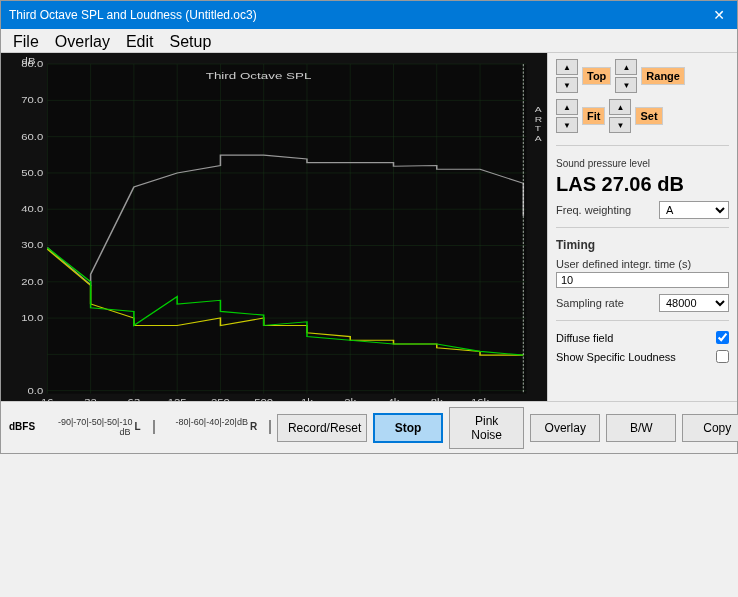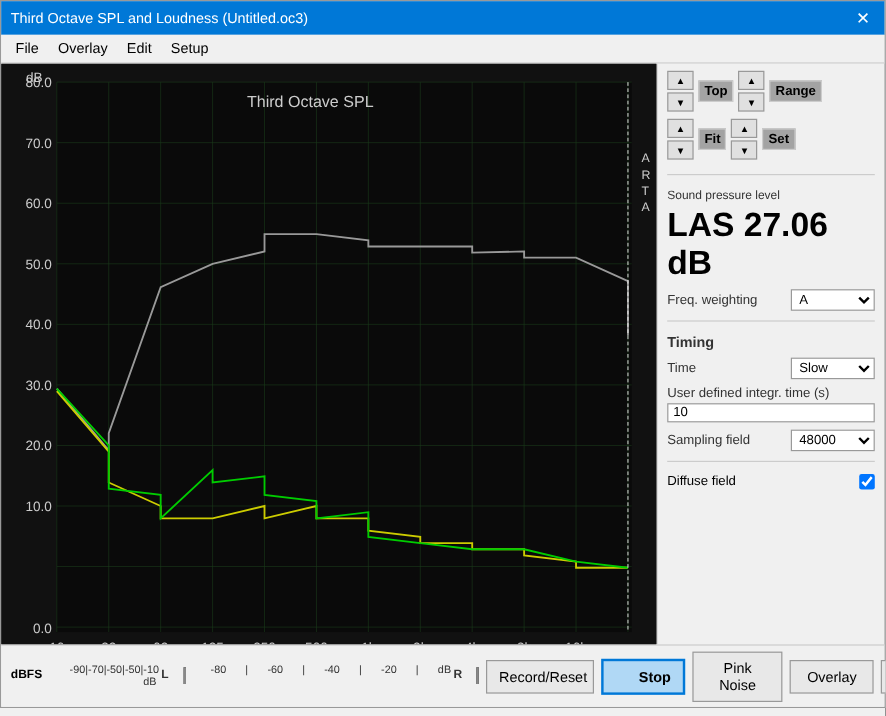--- a/index.html
+++ b/index.html
@@ -6,21 +6,21 @@
     body {
       font-family: 'Segoe UI', Arial, sans-serif;
       font-size: 12px;
       background: #f0f0f0;
       width: 738px;
       height: 597px;
       overflow: hidden;
     }
     .window {
       width: 738px;
-      height: 590px;
+      height: 454px;
       border: 1px solid #999;
       background: #f0f0f0;
       display: flex;
       flex-direction: column;
     }
     .title-bar {
       background: #0078d7;
       color: white;
       padding: 4px 8px;
       display: flex;
@@ -42,21 +42,21 @@
       background: #f0f0f0;
       display: flex;
       padding: 2px 4px;
       border-bottom: 1px solid #ccc;
       height: 24px;
       flex-shrink: 0;
     }
     .menu-item {
       padding: 2px 8px;
       cursor: pointer;
-      font-size: 12px;
+      font-size: 16px;
     }
     .main-content {
       display: flex;
       flex: 1;
       overflow: hidden;
     }
     .chart-area {
       flex: 1;
       background: #000;
       position: relative;
@@ -99,29 +99,29 @@
       justify-content: center;
       font-size: 8px;
     }
     .ctrl-label {
       text-align: center;
       font-size: 11px;
       font-weight: bold;
       cursor: pointer;
       padding: 2px 4px;
       border: 1px solid #ccc;
-      background: #a3a3a3;
+      background: #fdba74;
     }
     .section-label {
       font-size: 10px;
       color: #333;
       margin-top: 4px;
     }
     .spl-value {
-      font-size: 28px;
+      font-size: 20px;
       font-weight: bold;
       color: #000;
       line-height: 1.1;
     }
     .row-control {
       display: flex;
       align-items: center;
       justify-content: space-between;
       margin-top: 2px;
     }
@@ -213,21 +213,20 @@
       border: 1px solid #999;
       background: #e8e8e8;
       cursor: pointer;
       min-width: 70px;
       text-align: center;
     }
     .action-btn.active {
       background: #b0d8f5;
       border: 2px solid #0078d7;
       font-weight: bold;
-      text-align: right;
     }
     svg text { font-family: Arial, sans-serif; }
     .divider { height: 1px; background: #ccc; margin: 4px 0; }
     .timing-label { font-size: 12px; font-weight: bold; color: #333; margin-top: 2px; }
   </style>
 </head>
 <body>
 
 <div class="window">
 
@@ -368,49 +367,45 @@
           <option>A</option>
           <option>C</option>
           <option>Z</option>
         </select>
       </div>
 
       <div class="divider"></div>
 
       <div class="timing-label">Timing</div>
 
-      <div class="row-control">
-        <span class="row-label">Time</span>
-        <select class="select-box">
-          <option>Fast</option>
-          <option selected="">Slow</option>
-          <option>Impulse</option>
-        </select>
-      </div>
 
       <div class="row-control" style="flex-direction: column; align-items: flex-start; gap: 2px;">
         <span class="row-label">User defined integr. time (s)</span>
         <input class="input-box" type="text" style="width: 100%;" value="10">
       </div>
 
       <div class="row-control">
-        <span class="row-label">Sampling field</span>
+        <span class="row-label">Sampling rate</span>
         <select class="select-box">
           <option>44100</option>
           <option selected="">48000</option>
           <option>96000</option>
         </select>
       </div>
 
       <div class="divider"></div>
 
 
       <div class="checkbox-row">
         <span>Diffuse field</span>
         <input type="checkbox" checked="" style="">
+      </div>
+      <div class="checkbox-row">
+        <span>Show Specific Loudness</span>
+        <input type="checkbox" style="">
       </div>
     </div>
   </div>
 
   <div class="bottom-bar">
 
     <div class="dbfs-section">
       <div style="display:flex; align-items:center; gap:3px; margin-bottom:2px;">
         <span class="dbfs-label">dBFS</span>
         <div style="flex:1; display:flex; flex-direction:row; gap:2px;">
@@ -427,21 +422,21 @@
             <span style="flex:1">-10 dB</span>
           </div>
 
           <div style="display:flex; align-items:center; gap:3px;">
             <span style="font-size:10px; font-weight:bold; width:16px; color:#333;">L</span>
             <div class="level-bar-container">
               <div class="level-bar-l"></div>
             </div>
           </div>
 
-          <div style="display:flex; font-size:9px; color:#333; padding-left:18px;gap:16px;">
+          <div style="display:flex; font-size:9px; color:#333; padding-left:18px;">
             <span style="flex:1">-80</span>
             <span style="flex:0.3">|</span>
             <span style="flex:1">-60</span>
             <span style="flex:0.3">|</span>
             <span style="flex:1">-40</span>
             <span style="flex:0.3">|</span>
             <span style="flex:1">-20</span>
             <span style="flex:0.3">|</span>
             <span style="flex:1">dB</span>
           </div>

